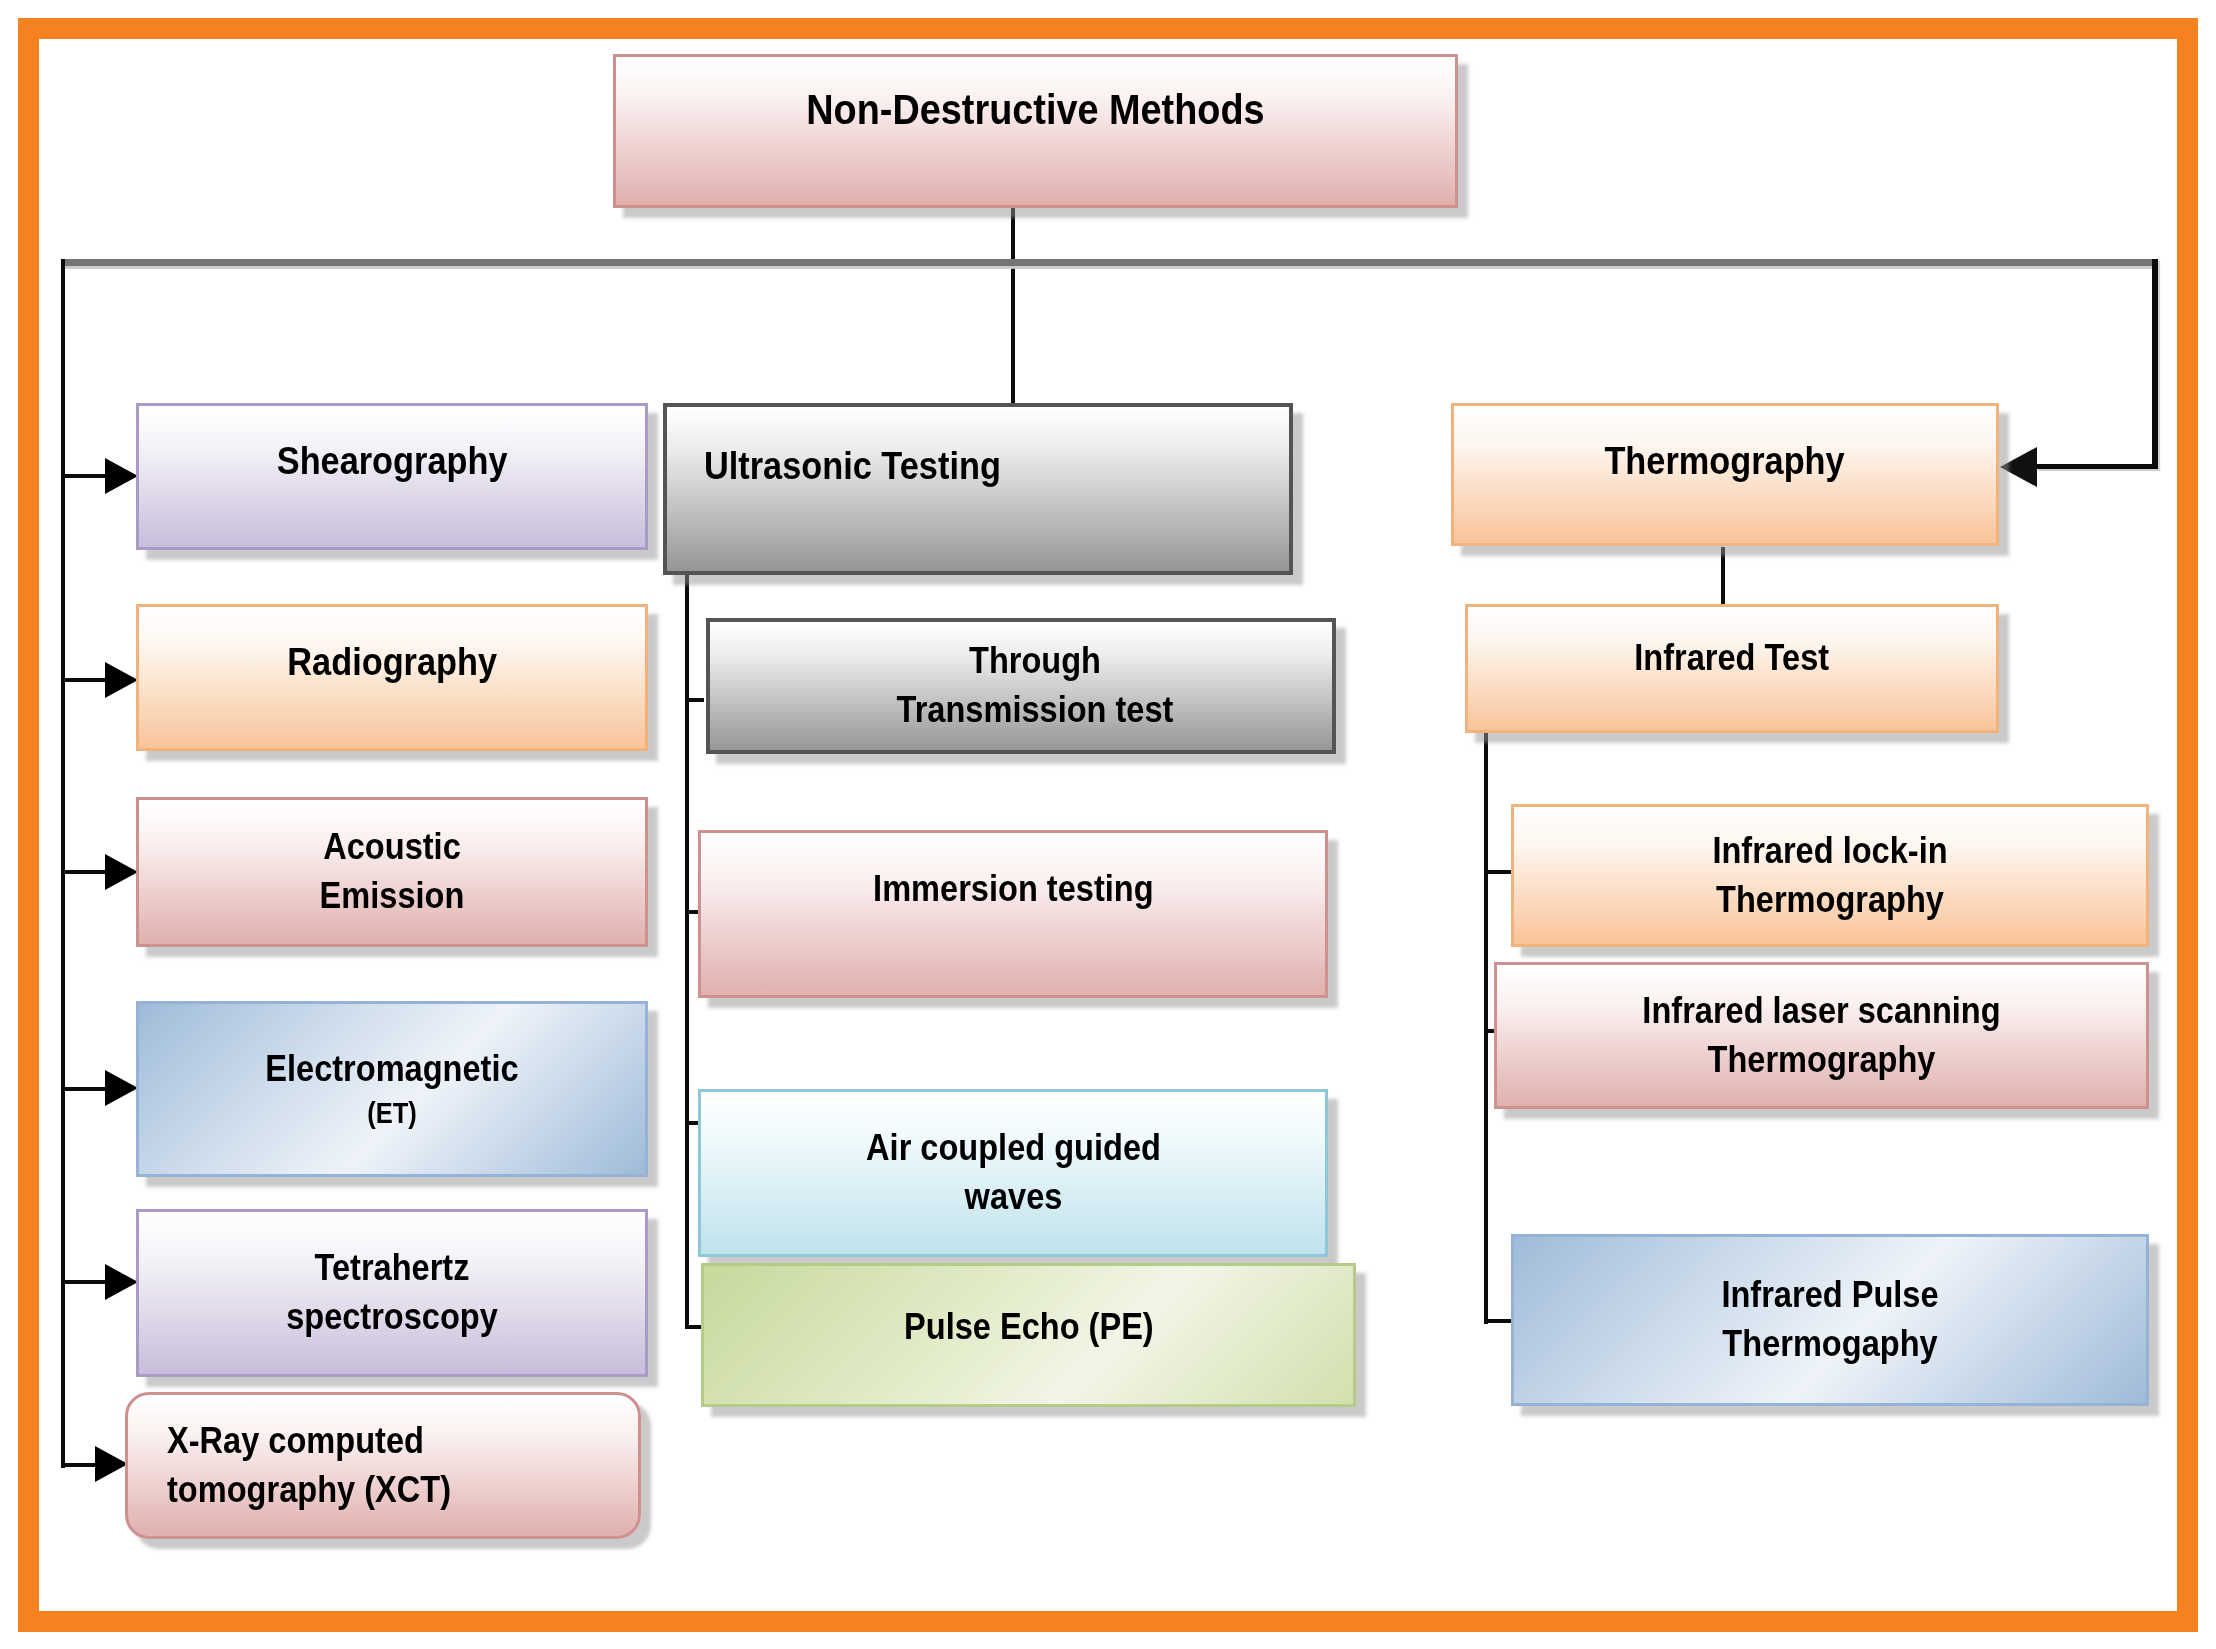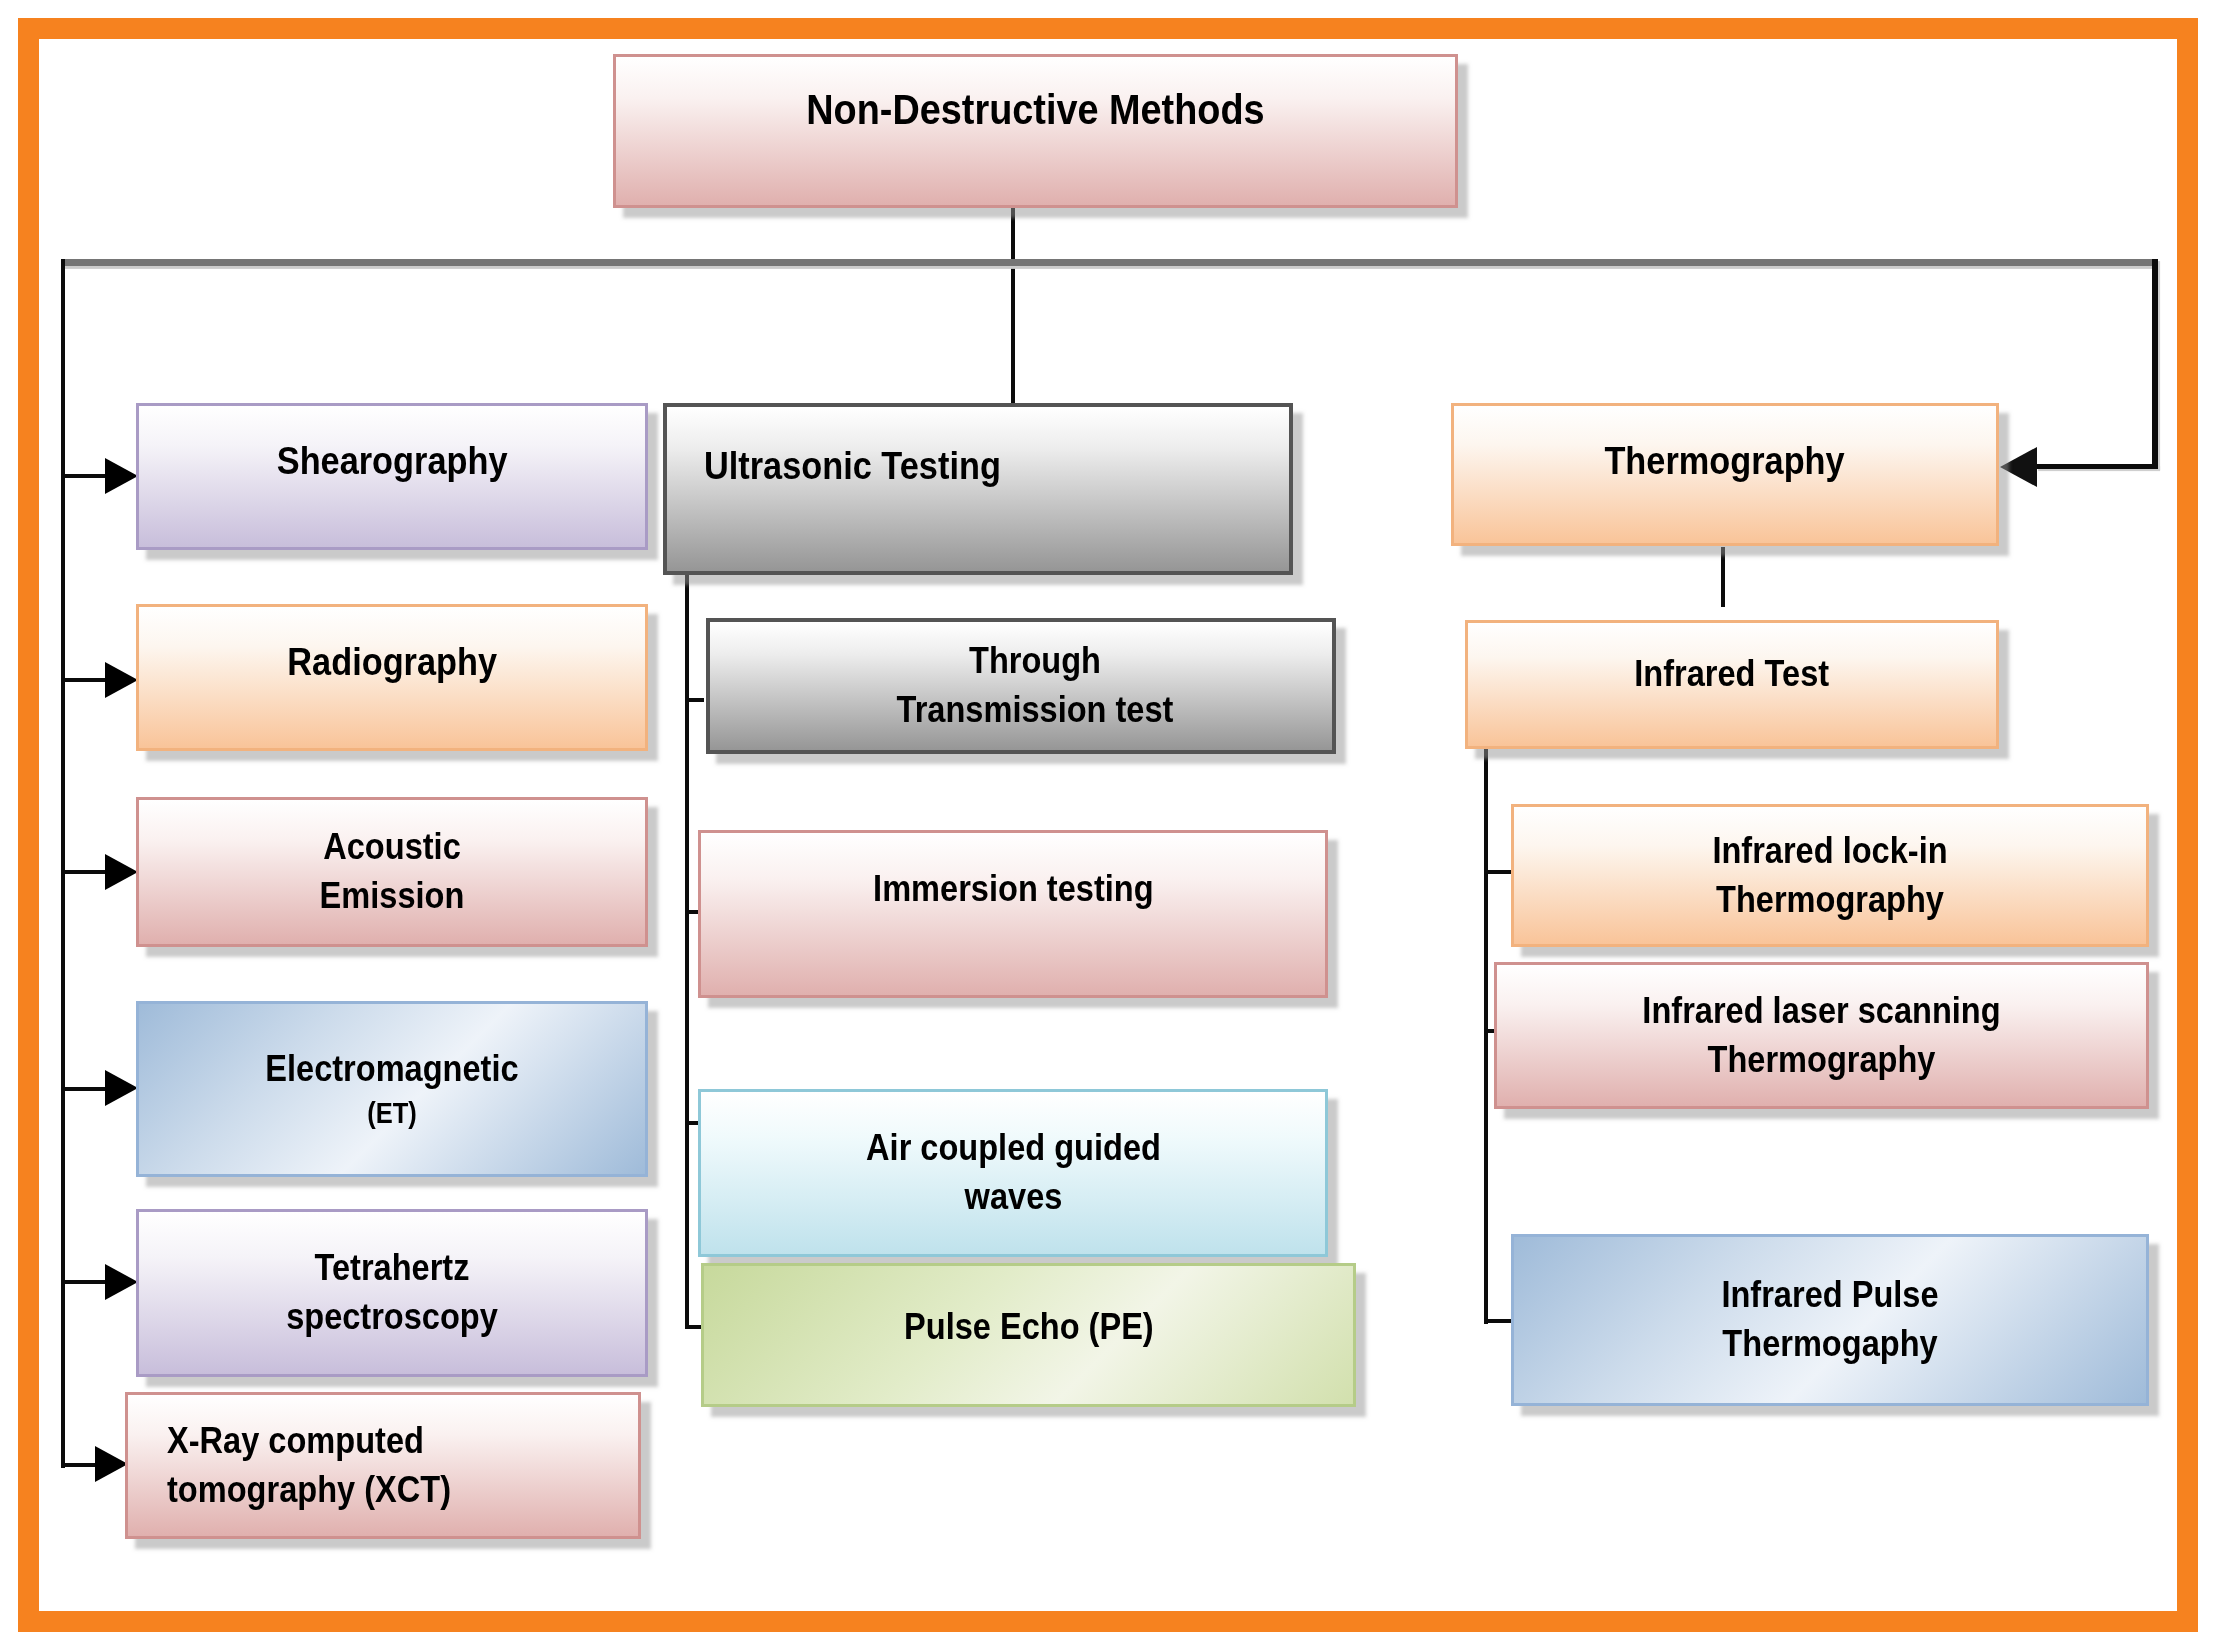--- a/index.html
+++ b/index.html
@@ -40,33 +40,33 @@
   #root      { padding-top:24px; align-items:flex-start; }
 
   #shear     { left:136px;  top:403px;  width:512px; height:147px; font-size:39px; padding-top:29px; align-items:flex-start; }
   #radio     { left:136px;  top:604px;  width:512px; height:147px; font-size:39px; padding-top:29px; align-items:flex-start; }
   #acoustic  { left:136px;  top:797px; width:512px; height:150px; font-size:37px; }
   #acoustic .t { max-width:244px; }
   #em        { left:136px;  top:1001px; width:512px; height:176px; font-size:37px; }
   #em .sub   { font-size:29px; display:block; }
   #tetra     { left:136px;  top:1209px; width:512px; height:168px; font-size:37px; }
   #tetra .t  { max-width:344px; }
-  #xray      { left:125px;  top:1392px; width:516px; height:147px; font-size:37px; padding-left:39px; }
+  #xray      { left:125px;  top:1392px; width:516px; height:147px; font-size:37px; padding-left:39px;border-radius:24px; }
   #xray .t   { max-width:401px; }
 
   #ultra     { left:655px;  top:403px;  width:630px; height:172px; font-size:39px; padding-top:33px; padding-left:37px; align-items:flex-start; }
   #through   { left:698px;  top:618px;  width:630px; height:136px; font-size:37px;padding-left:28px; }
   #through .t{ max-width:358px; }
   #immersion { left:698px;  top:830px; width:630px; height:168px; font-size:37px; padding-top:31.5px; align-items:flex-start; }
   #aircoup   { left:698px;  top:1041px; width:630px; height:168px; font-size:37px;margin-top:48px; }
   #aircoup .t{ max-width:401px; }
   #pulse     { left:701px;  top:1263px; width:655px; height:144px; font-size:37px; padding-top:37px; align-items:flex-start; }
 
   #thermo    { left:1451px; top:403px;  width:548px; height:143px; font-size:39px; padding-top:29px; align-items:flex-start; }
-  #irtest    { left:1465px; top:604px;  width:534px; height:129px; font-size:37px; padding-top:27px; align-items:flex-start;margin-top:16px; }
+  #irtest    { left:1465px; top:604px;  width:534px; height:129px; font-size:37px; padding-top:27px; align-items:flex-start; }
   #lockin    { left:1511px; top:804px; width:638px; height:143px; font-size:37px; }
   #lockin .t { max-width:372px; }
   #laser     { left:1494px; top:962px; width:655px; height:147px; font-size:37px; }
   #laser .t  { max-width:501px; }
   #irpulse   { left:1511px; top:1234px; width:638px; height:172px; font-size:37px; }
   #irpulse .t{ max-width:322px; }
 
   
   .line { position:absolute; background:#0b0b0b; }
   .rail { position:absolute; background:#757575; box-shadow:0 2.9px 0 #cccccc; }

